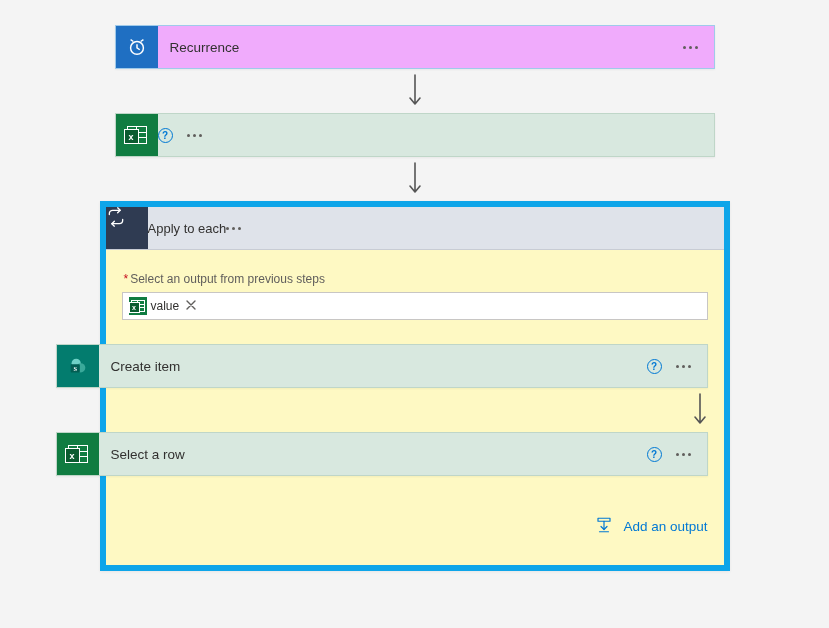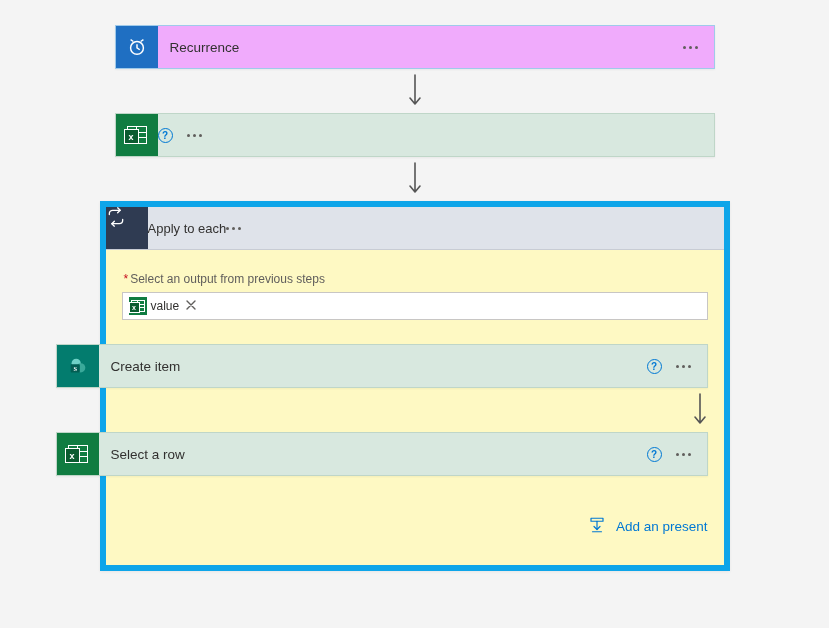--- a/index.html
+++ b/index.html
@@ -311,16 +311,16 @@
 
     <div class="add-action">
       <span>
         <svg viewBox="0 0 24 24" width="20" height="20" fill="none" stroke="#0078d4" stroke-width="1.6" stroke-linecap="round" stroke-linejoin="round">
           <rect x="4" y="3" width="16" height="4"></rect>
           <path d="M12 7 V18"></path>
           <path d="M8 14 L12 18 L16 14"></path>
           <path d="M6 21 H18"></path>
         </svg>
       </span>
-      <span>Add an present</span>
+      <span>Add an output</span>
     </div>
   </div>
 </div>
 
 </body></html>

